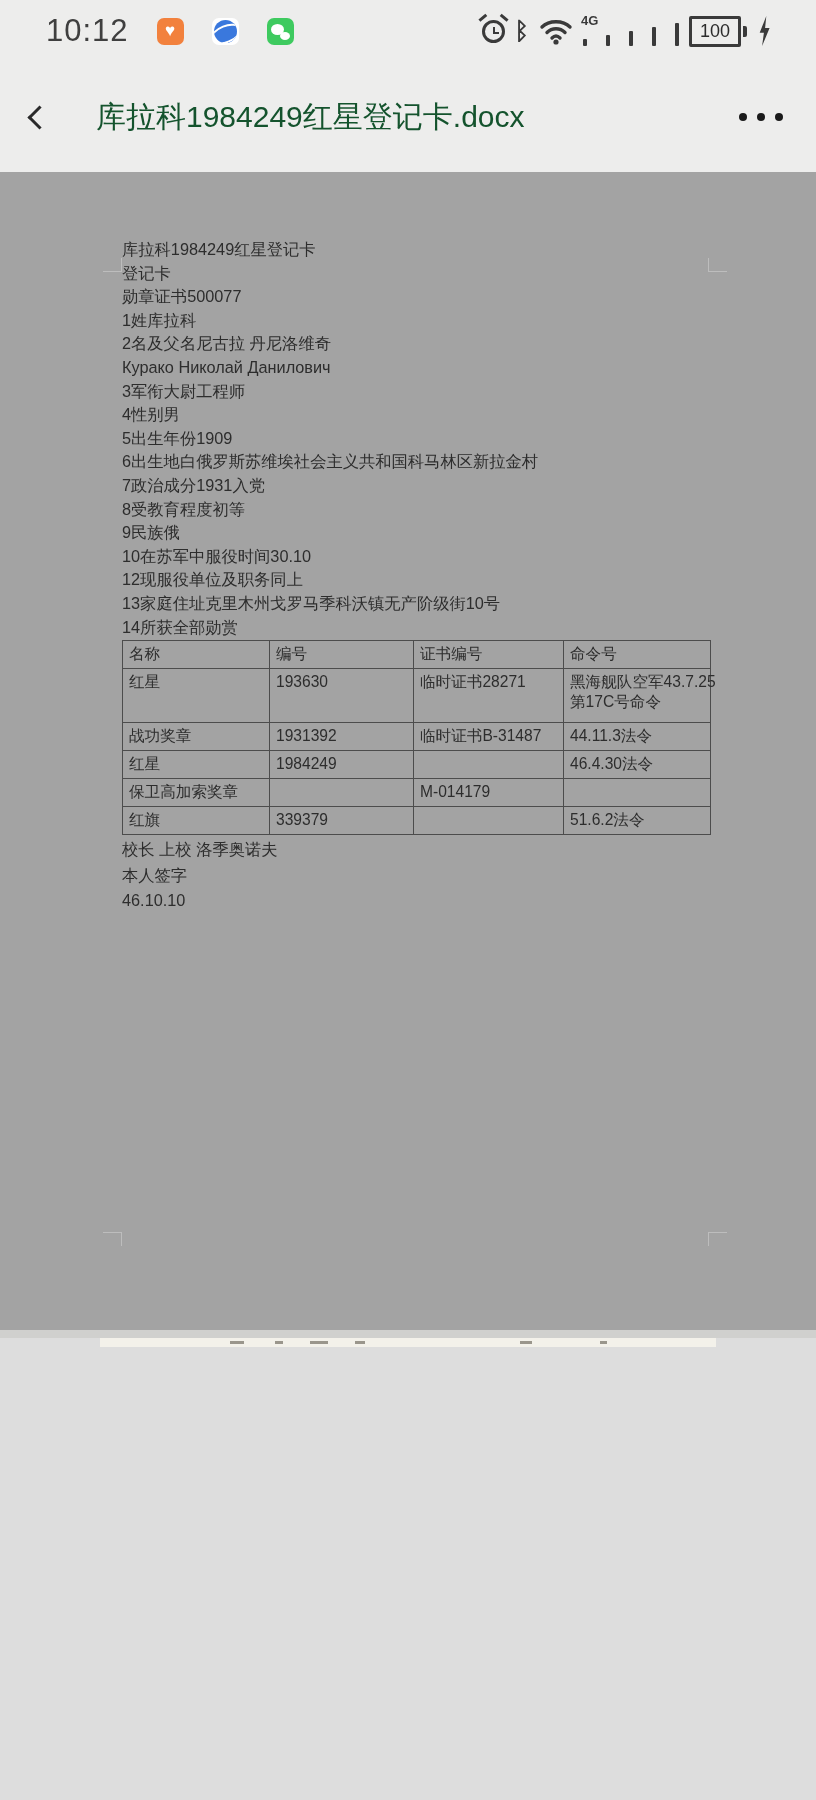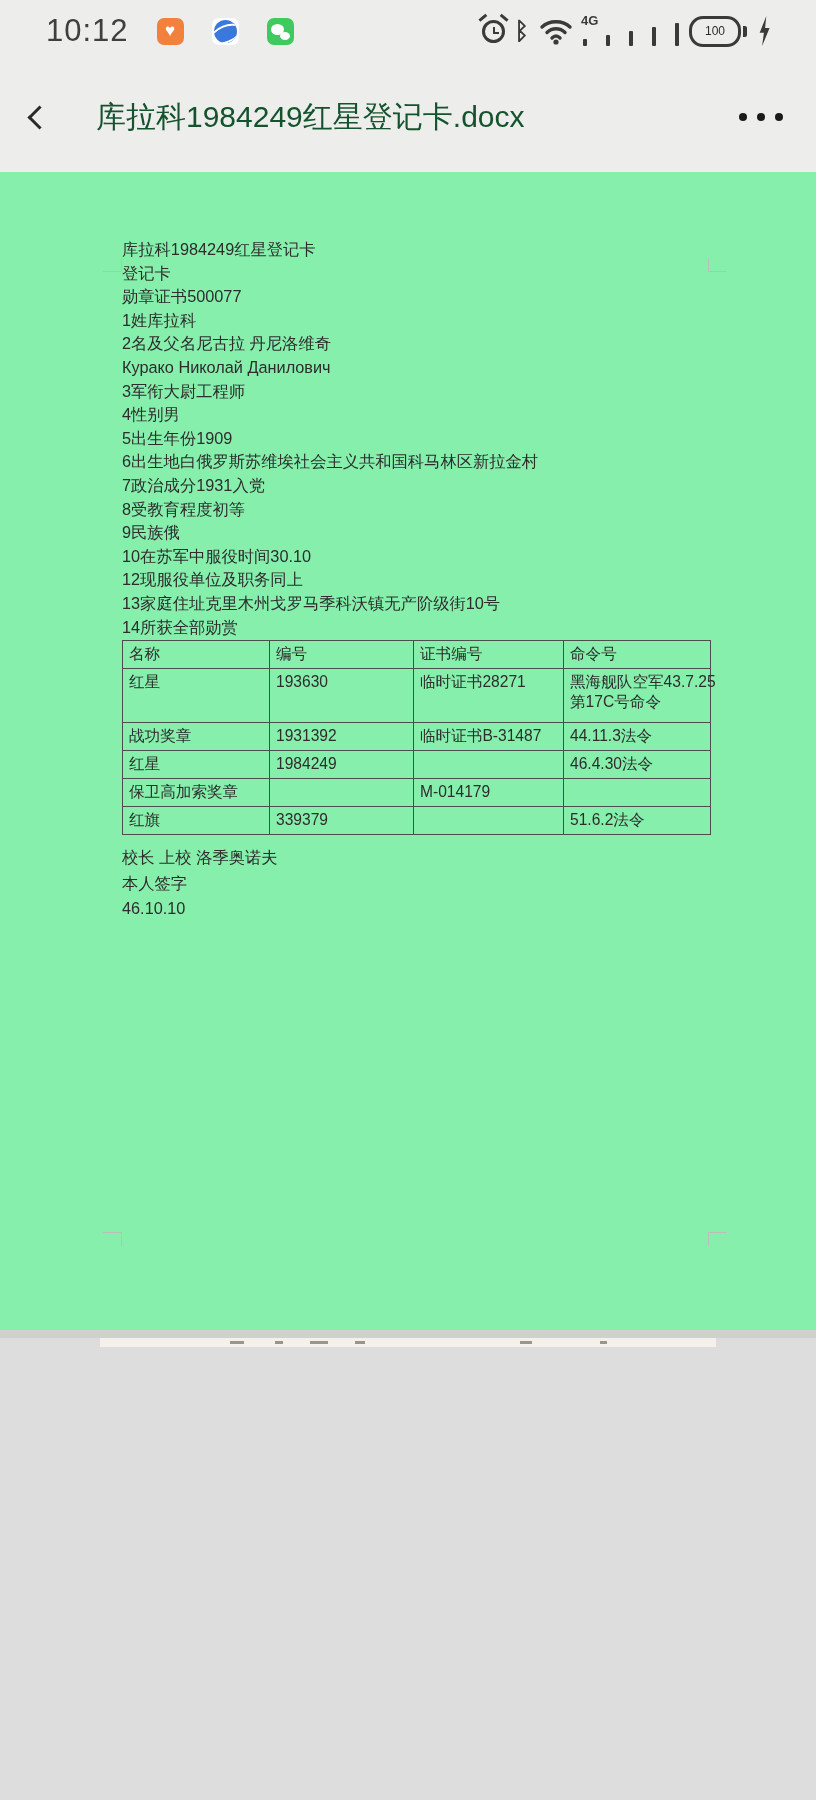--- a/index.html
+++ b/index.html
@@ -31,41 +31,41 @@
   .alarm { width:23px; height:23px; border:3px solid #3a3a3a; border-radius:50%; position:relative; }
   .alarm i { position:absolute; }
   .alarm .hand { left:8px; top:4px; width:6px; height:7px; border-left:2px solid #3a3a3a; border-bottom:2px solid #3a3a3a; }
   .alarm .bell-l { left:-6px; top:-7px; width:9px; height:5px; border-top:3px solid #3a3a3a; transform:rotate(-40deg); }
   .alarm .bell-r { right:-6px; top:-7px; width:9px; height:5px; border-top:3px solid #3a3a3a; transform:rotate(40deg); }
   .bt { font-family:"DejaVu Sans",sans-serif; font-size:24px; font-weight:bold; line-height:1; }
   .sig { position:relative; display:flex; align-items:flex-end; gap:19px; height:30px; padding-top:10px; }
   .sig .lbl { position:absolute; left:-2px; top:-3px; font-size:13px; font-weight:bold; color:#3a3a3a; }
   .sig b { display:block; width:4px; background:#3a3a3a; border-radius:1px; }
   .batt { display:flex; align-items:center; }
-  .batt .shell { min-width:52px; height:31px; border:3px solid #3a3a3a; border-radius:14px; display:flex; align-items:center; justify-content:center; font-size:12px; color:#2c2c2c; padding:8px 4px; }
+  .batt .shell { min-width:52px; height:31px; border:3px solid #3a3a3a; border-radius:2px; display:flex; align-items:center; justify-content:center; font-size:18px; color:#2c2c2c; padding:8px 4px; }
   .batt .nub { width:4px; height:11px; background:#3a3a3a; border-radius:0 2px 2px 0; margin-left:2px; }
   .bolt { width:15px; height:30px; background:#3a3a3a; clip-path:polygon(62% 0, 18% 56%, 46% 56%, 34% 100%, 84% 40%, 54% 40%); }
 
   
   .appbar {
     position:absolute; left:0; top:62px; width:816px; height:110px;
     background:#ededec; display:flex; align-items:center;
   }
   .back { width:70px; height:100%; display:flex; align-items:center; justify-content:center; cursor:pointer; }
   .back .chev { width:17px; height:17px; border-left:3px solid #2a2a2a; border-bottom:3px solid #2a2a2a; transform:rotate(45deg); margin-left:8px; }
   .doc-title { font-size:30px; color:#14532d; margin-left:26px; flex:1; white-space:nowrap; overflow:hidden; }
   .more { width:110px; height:100%; display:flex; align-items:center; justify-content:center; gap:10px; cursor:pointer; }
   .more b { width:8px; height:8px; border-radius:50%; background:#1a1a1a; }
 
   
-  .page { position:absolute; left:0; top:172px; width:816px; height:1158px; background:#86efac; }
+  .page { position:absolute; left:0; top:172px; width:816px; height:1158px; background:#a3a3a3; }
   .mark { position:absolute; border-color:#bdbdbd !important; }
   .content { position:absolute; left:122px; top:66px; width:588px; color:#2d2d2d; }
   .doc-line { font-size:16.3px; line-height:23.6px; white-space:nowrap; }
-  .doc-table { border-collapse:collapse; table-layout:fixed; width:588px; margin:1px 0 10px 0; }
+  .doc-table { border-collapse:collapse; table-layout:fixed; width:588px; margin:1px 0 2px 0; }
   .doc-table td { border:1px solid #4c4c4c; font-size:15.6px; line-height:20px; padding:3px 6px 4px 6px;
                   vertical-align:top; white-space:pre-line; word-break:keep-all; color:#2d2d2d; }
   .doc-table tr.tall td { height:54px; }
   .foot-line { font-size:16.3px; line-height:25.5px; white-space:nowrap; }
 
   
   .page-shadow { position:absolute; left:0; top:1330px; width:816px; height:8px; background:#d0d0ce; }
   .next-page-sliver { position:absolute; left:100px; top:1338px; width:616px; height:9px; background:#f3f1ea; overflow:hidden; }
   .next-page-sliver i { position:absolute; top:3px; height:3px; background:#9a968c; display:block; }
   .gray-fill { position:absolute; left:0; top:1347px; width:816px; height:453px; background:#dddddd; }

